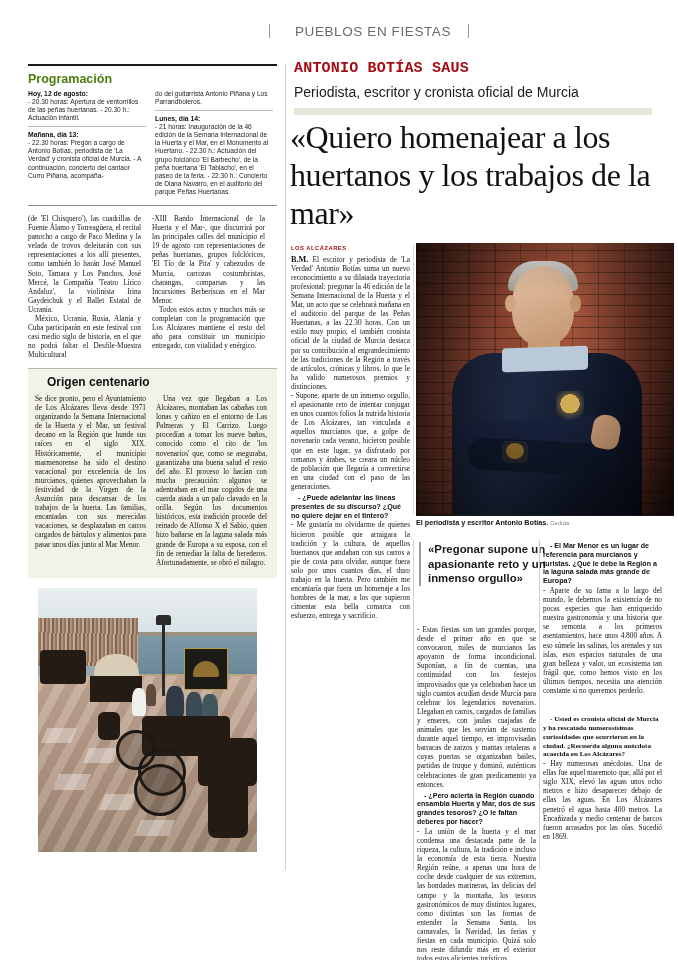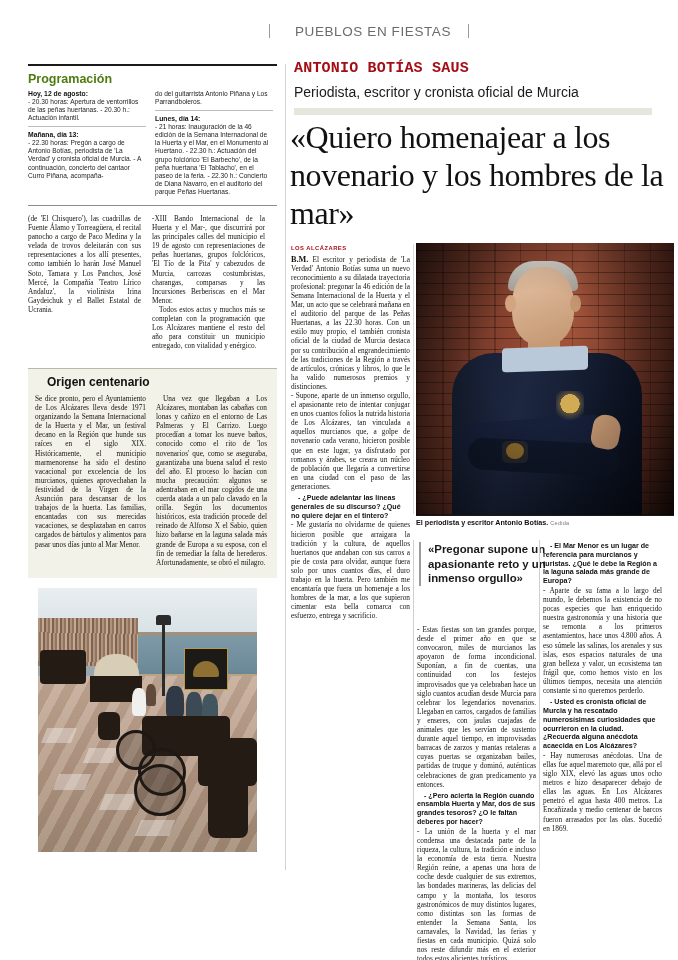--- a/index.html
+++ b/index.html
@@ -424,20 +424,21 @@
         <div class="prog-head">Lunes, día 14:</div>
         <div class="prog-body">- 21 horas: Inauguración de la 46 edición de la Semana Internacional de la Huerta y el Mar, en el Monumento al Huertano.
 - 22.30 h.: Actuación del grupo folclórico 'El Barbecho', de la peña huertana 'El Tablacho', en el paseo de la feria.
 - 22.30 h.: Concierto de Diana Navarro, en el auditorio del parque Peñas Huertanas.</div>
       </div>
     </div>
   </div>
 
   <div class="col-text" style="left:28px; top:214px; width:113px;">
     <p class="noindent">(de 'El Chisquero'), las cuadrillas de Fuente Álamo y Torreagüera, el recital panocho a cargo de Paco Medina y la velada de trovos deleitarán con sus representaciones a los allí presentes, como también lo harán José Manuel Soto, Tamara y Los Panchos, José Mercé, la Compañía 'Teatro Lírico Andaluz', la violinista Irina Gaydeichuk y el Ballet Estatal de Ucrania.</p>
+    <p>México, Ucrania, Rusia, Alania y Cuba participarán en este festival con casi medio siglo de historia, en el que no podrá faltar el Desfile-Muestra Multicultural</p>
   </div>
   <div class="col-text" style="left:152px; top:214px; width:113px;">
     <p class="noindent">-XIII Bando Internacional de la Huerta y el Mar-, que discurrirá por las principales calles del municipio el 19 de agosto con representaciones de peñas huertanas, grupos folclóricos, 'El Tío de la Pita' y cabezudos de Murcia, carrozas costumbristas, charangas, comparsas y las Incursiones Berberiscas en el Mar Menor.</p>
     <p>Todos estos actos y muchos más se completan con la programación que Los Alcázares mantiene el resto del año para constituir un municipio entregado, con vitalidad y enérgico.</p>
   </div>
 
   <div class="origen-box">
     <div class="origen-title">Origen centenario</div>
     <div class="origen-cols">
       <div class="origen-col">
@@ -488,21 +489,21 @@
     <div class="pc-dark" style="left:170px; top:190px; width:40px; height:60px; border-radius:8px;"></div>
 
     <div class="pc-wheel" style="left:78px;  top:142px; width:34px; height:34px;"></div>
     <div class="pc-wheel" style="left:100px; top:160px; width:42px; height:42px;"></div>
     <div class="pc-wheel" style="left:96px;  top:176px; width:46px; height:46px;"></div>
   </div>
 
   <div class="kicker-name">ANTONIO BOTÍAS SAUS</div>
   <div class="kicker-role">Periodista, escritor y cronista oficial de Murcia</div>
   <div class="grey-bar"></div>
-  <div class="headline">«Quiero homenajear a los novenario y los hombres de la mar»</div>
+  <div class="headline">«Quiero homenajear a los huertanos y los trabajos de la mar»</div>
 
   <div class="portrait">
     <div class="pt-brick"></div>
     <div class="pt-torso"></div>
     <div class="pt-neck"></div>
     <div class="pt-collar"></div>
     <div class="pt-hair"></div>
     <div class="pt-head"></div>
     <div class="pt-ear-l"></div>
     <div class="pt-ear-r"></div>
@@ -517,36 +518,36 @@
 
   <div class="photo-credit-bar">
     <span>El periodista y escritor Antonio Botías.</span>
     <span class="credit">Cedida</span>
   </div>
 
   <div class="col-text" style="left:291px; top:244px; width:119px;">
     <div class="kicker-small">LOS ALCÁZARES</div>
     <p class="noindent"><span class="lead-initials">B.M.</span> <span>El escritor y periodista de 'La Verdad' Antonio Botías suma un nuevo reconocimiento a su dilatada trayectoria profesional: pregonar la 46 edición de la Semana Internacional de la Huerta y el Mar, un acto que se celebrará mañana en el auditorio del parque de las Peñas Huertanas, a las 22.30 horas. Con un estilo muy propio, el también cronista oficial de la ciudad de Murcia destaca por su contribución al engrandecimiento de las tradiciones de la Región a través de artículos, crónicas y libros, lo que le ha valido numerosos premios y distinciones.</span></p>
     <p class="a">- Supone, aparte de un inmenso orgullo, el apasionante reto de intentar conjugar en unos cuantos folios la nutrida historia de Los Alcázares, tan vinculada a aquellos murcianos que, a golpe de novenario cada verano, hicieron posible que en este lugar, ya disfrutado por romanos y árabes, se creara un núcleo de población que llegaría a convertirse en una ciudad con el paso de las generaciones.</p>
-    <p class="q" style="margin-top:3px;">- ¿Puede adelantar las líneas generales de su discurso? ¿Qué no quiere dejar en el tintero?</p>
+    <p class="q" style="margin-top:3px;">- ¿Puede adelantar las líneas presentes de su discurso? ¿Qué no quiere dejar en el tintero?</p>
     <p class="a">- Me gustaría no olvidarme de quienes hicieron posible que arraigara la tradición y la cultura, de aquellos huertanos que andaban con sus carros a pie de costa para olvidar, aunque fuera solo por unos cuantos días, el duro trabajo en la huerta. Pero también me encantaría que fuera un homenaje a los hombres de la mar, a los que supieron cimentar esta bella comarca con esfuerzo, entrega y sacrificio.</p>
   </div>
 
   <div class="pullquote">«Pregonar supone un apasionante reto y un inmenso orgullo»</div>
 
   <div class="col-text" style="left:417px; top:625px; width:119px;">
     <p class="a">- Estas fiestas son tan grandes porque, desde el primer año en que se convocaron, miles de murcianos las apoyaron de forma incondicional. Suponían, a fin de cuentas, una continuidad con los festejos improvisados que ya celebraban hace un siglo cuantos acudían desde Murcia para celebrar los legendarios novenarios. Llegaban en carros, cargados de familias y enseres, con jaulas cuajadas de animales que les servían de sustento durante aquel tiempo, en improvisadas barracas de zarzos y mantas retaleras a cuyas puertas se organizaban bailes, partidas de truque y dominó, auténticas celebraciones de gran predicamento ya entonces.</p>
     <p class="q" style="margin-top:3px;">- ¿Pero acierta la Región cuando ensambla Huerta y Mar, dos de sus grandes tesoros? ¿O le faltan deberes por hacer?</p>
     <p class="a">- La unión de la huerta y el mar condensa una destacada parte de la riqueza, la cultura, la tradición e incluso la economía de esta tierra. Nuestra Región reúne, a apenas una hora de coche desde cualquier de sus extremos, las bondades marineras, las delicias del campo y la montaña, los tesoros gastronómicos de muy distintos lugares, como distintas son las formas de entender la Semana Santa, los carnavales, la Navidad, las ferias y fiestas en cada municipio. Quizá solo nos reste difundir más en el exterior todos estos alicientes turísticos.</p>
   </div>
 
   <div class="col-text" style="left:543px; top:542px; width:119px;">
     <p class="q">- El Mar Menor es un lugar de referencia para murcianos y turistas. ¿Qué le debe la Región a la laguna salada más grande de Europa?</p>
     <p class="a">- Aparte de su fama a lo largo del mundo, le debemos la existencia de no pocas especies que han enriquecido nuestra gastronomía y una historia que se remonta a los primeros asentamientos, hace unos 4.800 años. A eso súmele las salinas, los arenales y sus islas, esos espacios naturales de una gran belleza y valor, un ecosistema tan frágil que, como hemos visto en los últimos tiempos, necesita una atención constante si no queremos perderlo.</p>
-    <p class="q" style="margin-top:3px;">- Usted es cronista oficial de Murcia y ha rescatado numerosísimas curiosidades que ocurrieron en la ciudad. ¿Recuerda alguna anécdota acaecida en Los Alcázares?</p>
+    <p class="q" style="margin-top:20px;font-family:Liberation Serif, serif;">- Usted es cronista oficial de Murcia y ha rescatado numerosísimas curiosidades que ocurrieron en la ciudad. ¿Recuerda alguna anécdota acaecida en Los Alcázares?</p>
     <p class="a">- Hay numerosas anécdotas. Una de ellas fue aquel maremoto que, allá por el siglo XIX, elevó las aguas unos ocho metros e hizo desaparecer debajo de ellas las aguas. En Los Alcázares penetró el agua hasta 400 metros. La Encañizada y medio centenar de barcos fueron arrasados por las olas. Sucedió en 1869.</p>
   </div>
 
   <div class="colrule" style="left:413px; top:540px; height:330px;"></div>
   <div class="colrule" style="left:539px; top:540px; height:330px;"></div>
   <div class="colrule" style="left:413px; top:244px; height:270px; background:#dcdcdc;"></div>
 
 </div>
 
 </body></html>

